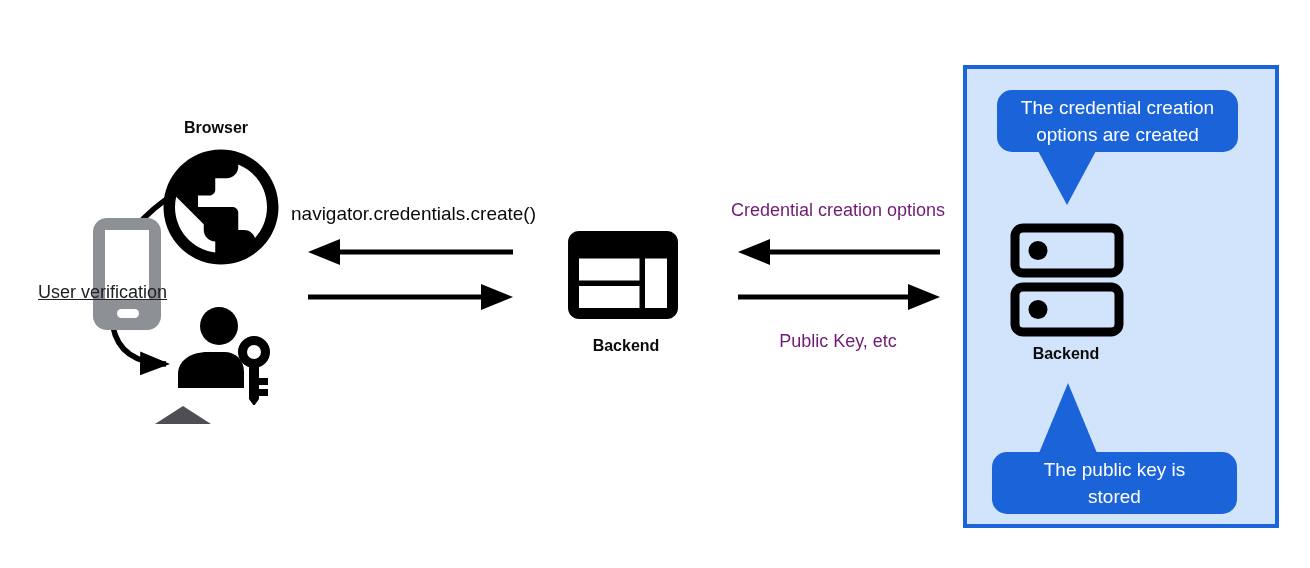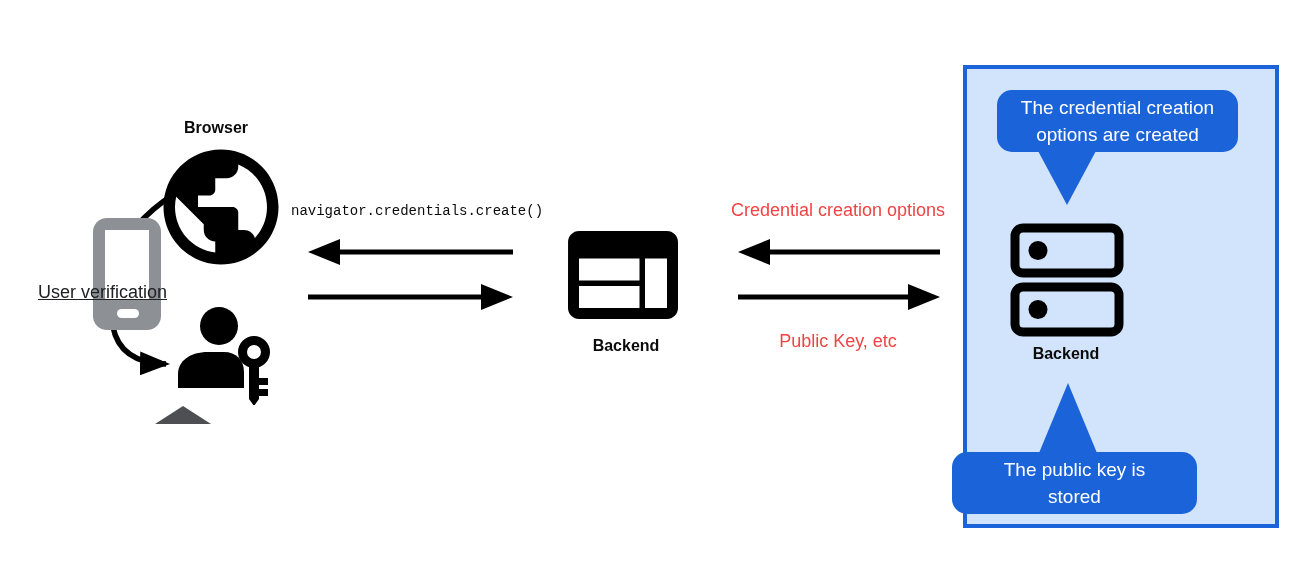--- a/index.html
+++ b/index.html
@@ -8,33 +8,33 @@
     font-family:"Liberation Sans", sans-serif;color:#202124;
   }
   .abs{position:absolute;}
   
   .backend-panel{
     left:963px;top:65px;width:316px;height:463px;box-sizing:border-box;
     background:#d2e3fc;border:4px solid #1b63d8;
   }
   
   .node-label{font-weight:bold;font-size:16px;color:#0b0b0b;white-space:nowrap;transform:translateX(-50%);}
-  .flow-label{font-size:18px;color:#ef4444;white-space:nowrap;transform:translateX(-50%);}
-  .code-label{font-family:Liberation Mono, monospace;font-size:14px;color:#0b0b0b;white-space:nowrap;}
+  .flow-label{font-size:18px;color:#701a75;white-space:nowrap;transform:translateX(-50%);}
+  .code-label{font-family:Liberation Sans, sans-serif;font-size:19px;color:#0b0b0b;white-space:nowrap;}
   .uv-label{font-size:18px;color:#202124;white-space:nowrap;}
   
   .callout{box-sizing:border-box;text-align:center;color:#ffffff;}
   .callout.dark{
     left:118px;top:423px;width:229px;height:44px;border-radius:9px;background:#4d4f52;
     font-size:20px;line-height:44px;
   }
   .callout.blue{background:#1b63d8;border-radius:15px;font-size:19px;line-height:27px;
     display:flex;align-items:center;justify-content:center;}
   .callout.blue-top{left:997px;top:90px;width:241px;height:62px;}
-  .callout.blue-bottom{left:952px;top:452px;width:245px;height:62px;}
+  .callout.blue-bottom{left:992px;top:452px;width:245px;height:62px;}
   .callout.blue-bottom .wrap{max-width:178px;}
   .callout.blue-top .wrap{max-width:228px;}
   
   .tail{width:0;height:0;}
   .tail-dark-up{left:155px;top:406px;border-left:28px solid transparent;border-right:28px solid transparent;border-bottom:18px solid #4d4f52;}
   .tail-blue-down{left:1037px;top:149px;border-left:30px solid transparent;border-right:30px solid transparent;border-top:56px solid #1b63d8;}
   .tail-blue-up{left:1039px;top:383px;border-left:29px solid transparent;border-right:29px solid transparent;border-bottom:70px solid #1b63d8;}
   svg{display:block;}
   .layer{left:0;top:0;pointer-events:none;}
 </style>

